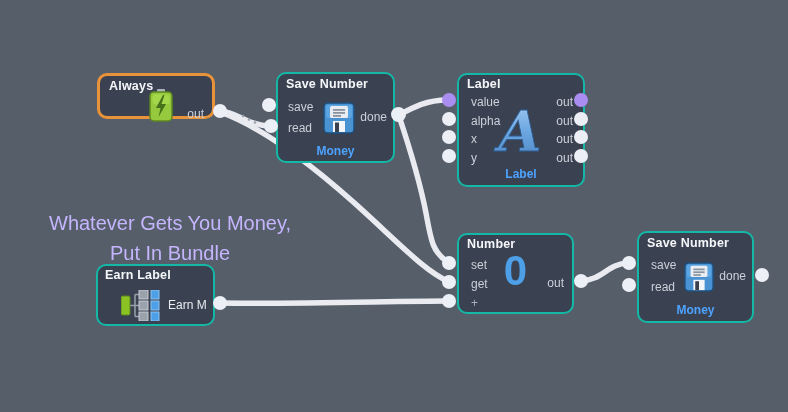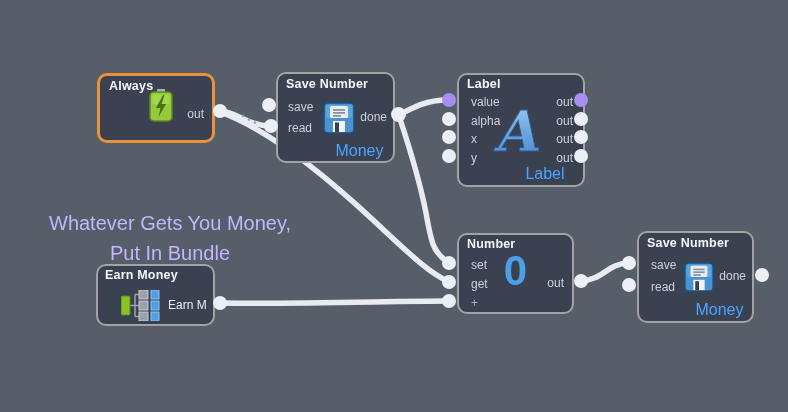--- a/index.html
+++ b/index.html
@@ -1,25 +1,25 @@
 <!DOCTYPE html>
 <html><head>
 <meta charset="utf-8">
 <style>
   html,body{margin:0;padding:0;}
   body{width:788px;height:412px;overflow:hidden;font-family:"Liberation Sans",sans-serif;}
   #canvas{position:relative;width:788px;height:412px;background:#565e6a;}
   svg.wires{position:absolute;left:0;top:0;z-index:1;}
-  .node{position:absolute;background:#3a4150;border:2px solid #a3a3a3;border-radius:10px;z-index:2;box-sizing:border-box;}
+  .node{position:absolute;background:#3a4150;border:2px solid #14b8a6;border-radius:10px;z-index:2;box-sizing:border-box;}
   .node.always{border:3px solid #e8923a;}
   .node-title{position:absolute;color:#f4f6f9;font-size:12.5px;font-weight:bold;letter-spacing:.2px;white-space:nowrap;}
   .port-label{position:absolute;color:#ccd0da;font-size:12px;height:18px;line-height:18px;white-space:nowrap;}
   .port-label.dim{color:#a9afbb;}
   .port-label.right{text-align:right;}
-  .bundle-label{position:absolute;left:0;width:100%;text-align:center;color:#4da3ff;font-size:16px;font-weight:normal;height:18px;line-height:18px;padding-left:24px;}
+  .bundle-label{position:absolute;left:0;width:100%;text-align:center;color:#4da3ff;font-size:12px;font-weight:bold;height:18px;line-height:18px;}
   .port{position:absolute;width:14px;height:14px;border-radius:50%;background:#eceff5;z-index:3;}
   .port.purple{background:#aa8df0;}
   .port.big{width:15px;height:15px;}
   .big-zero{position:absolute;left:0;top:12px;width:100%;text-align:center;color:#4d9fe8;font-size:42px;font-weight:bold;}
   .annotation{position:absolute;left:36px;top:208px;width:268px;text-align:center;color:#c4b5fd;font-size:20px;line-height:30px;z-index:2;}
   .icon{position:absolute;}
 </style>
 </head>
 <body>
 
@@ -39,21 +39,21 @@
         <circle cx="249" cy="119.5" r="1.3"></circle>
         <circle cx="255" cy="122.5" r="1.3"></circle>
     </g>
   </svg>
 
   <div class="annotation">
     <div>Whatever Gets You Money,</div>
     <div>Put In Bundle</div>
   </div>
 
-  <div class="node always" style="left:97px;top:73px;width:118px;height:70px;">
+  <div class="node always" style="left:97px;top:73px;width:118px;height:46px;">
     <div class="node-title" style="left:9px;top:3px;">Always</div>
     <svg class="icon" style="left:48px;top:13px;" width="26" height="34" viewBox="0 0 26 34">
       <rect x="9" y="0" width="8" height="5" rx="1" fill="#aab2ba"></rect>
       <rect x="2" y="3" width="22" height="29" rx="4" fill="#96c93d" stroke="#5d8821" stroke-width="1.5"></rect>
       <rect x="4.5" y="5.5" width="17" height="10" rx="3" fill="#aede52" opacity="0.65"></rect>
       <polygon points="15,6 8,19 12.5,19 10.5,28 18,15 13.5,15 16.5,6" fill="#47721c"></polygon>
     </svg>
     <div class="port-label right" style="right:8px;top:29px;">out</div>
   </div>
 
@@ -119,21 +119,21 @@
       <rect x="10" y="10" width="12" height="1.8" fill="#8a93a0"></rect>
       <rect x="10" y="13" width="8" height="1.8" fill="#8a93a0"></rect>
       <rect x="10" y="19" width="12" height="11" fill="#f3f6f9"></rect>
       <rect x="12" y="20.5" width="4" height="9.5" fill="#39414f"></rect>
     </svg>
     <div class="port-label right" style="right:6px;top:34px;">done</div>
     <div class="bundle-label" style="top:68px;">Money</div>
   </div>
 
   <div class="node" style="left:96px;top:264px;width:119px;height:62px;">
-    <div class="node-title" style="left:7px;top:2px;">Earn Money</div>
+    <div class="node-title" style="left:7px;top:2px;">Earn Label</div>
     <svg class="icon" style="left:23px;top:24px;" width="46" height="31" viewBox="0 0 46 31">
       <g stroke="#9aa2ac" stroke-width="1.5" fill="none">
         <path d="M 9 15.5 L 14 15.5"></path>
         <path d="M 14 4.5 L 14 26.5"></path>
         <path d="M 14 4.5 L 18 4.5 M 14 15.5 L 18 15.5 M 14 26.5 L 18 26.5"></path>
       </g>
       <rect x="0" y="6" width="9" height="19" rx="1.5" fill="#8bc324" stroke="#5d8821" stroke-width="1"></rect>
       <rect x="18" y="0" width="9" height="9" fill="#9aa2ac" stroke="#c7ccd3" stroke-width="1"></rect>
       <rect x="18" y="11" width="9" height="9" fill="#9aa2ac" stroke="#c7ccd3" stroke-width="1"></rect>
       <rect x="18" y="22" width="9" height="9" fill="#9aa2ac" stroke="#c7ccd3" stroke-width="1"></rect>

